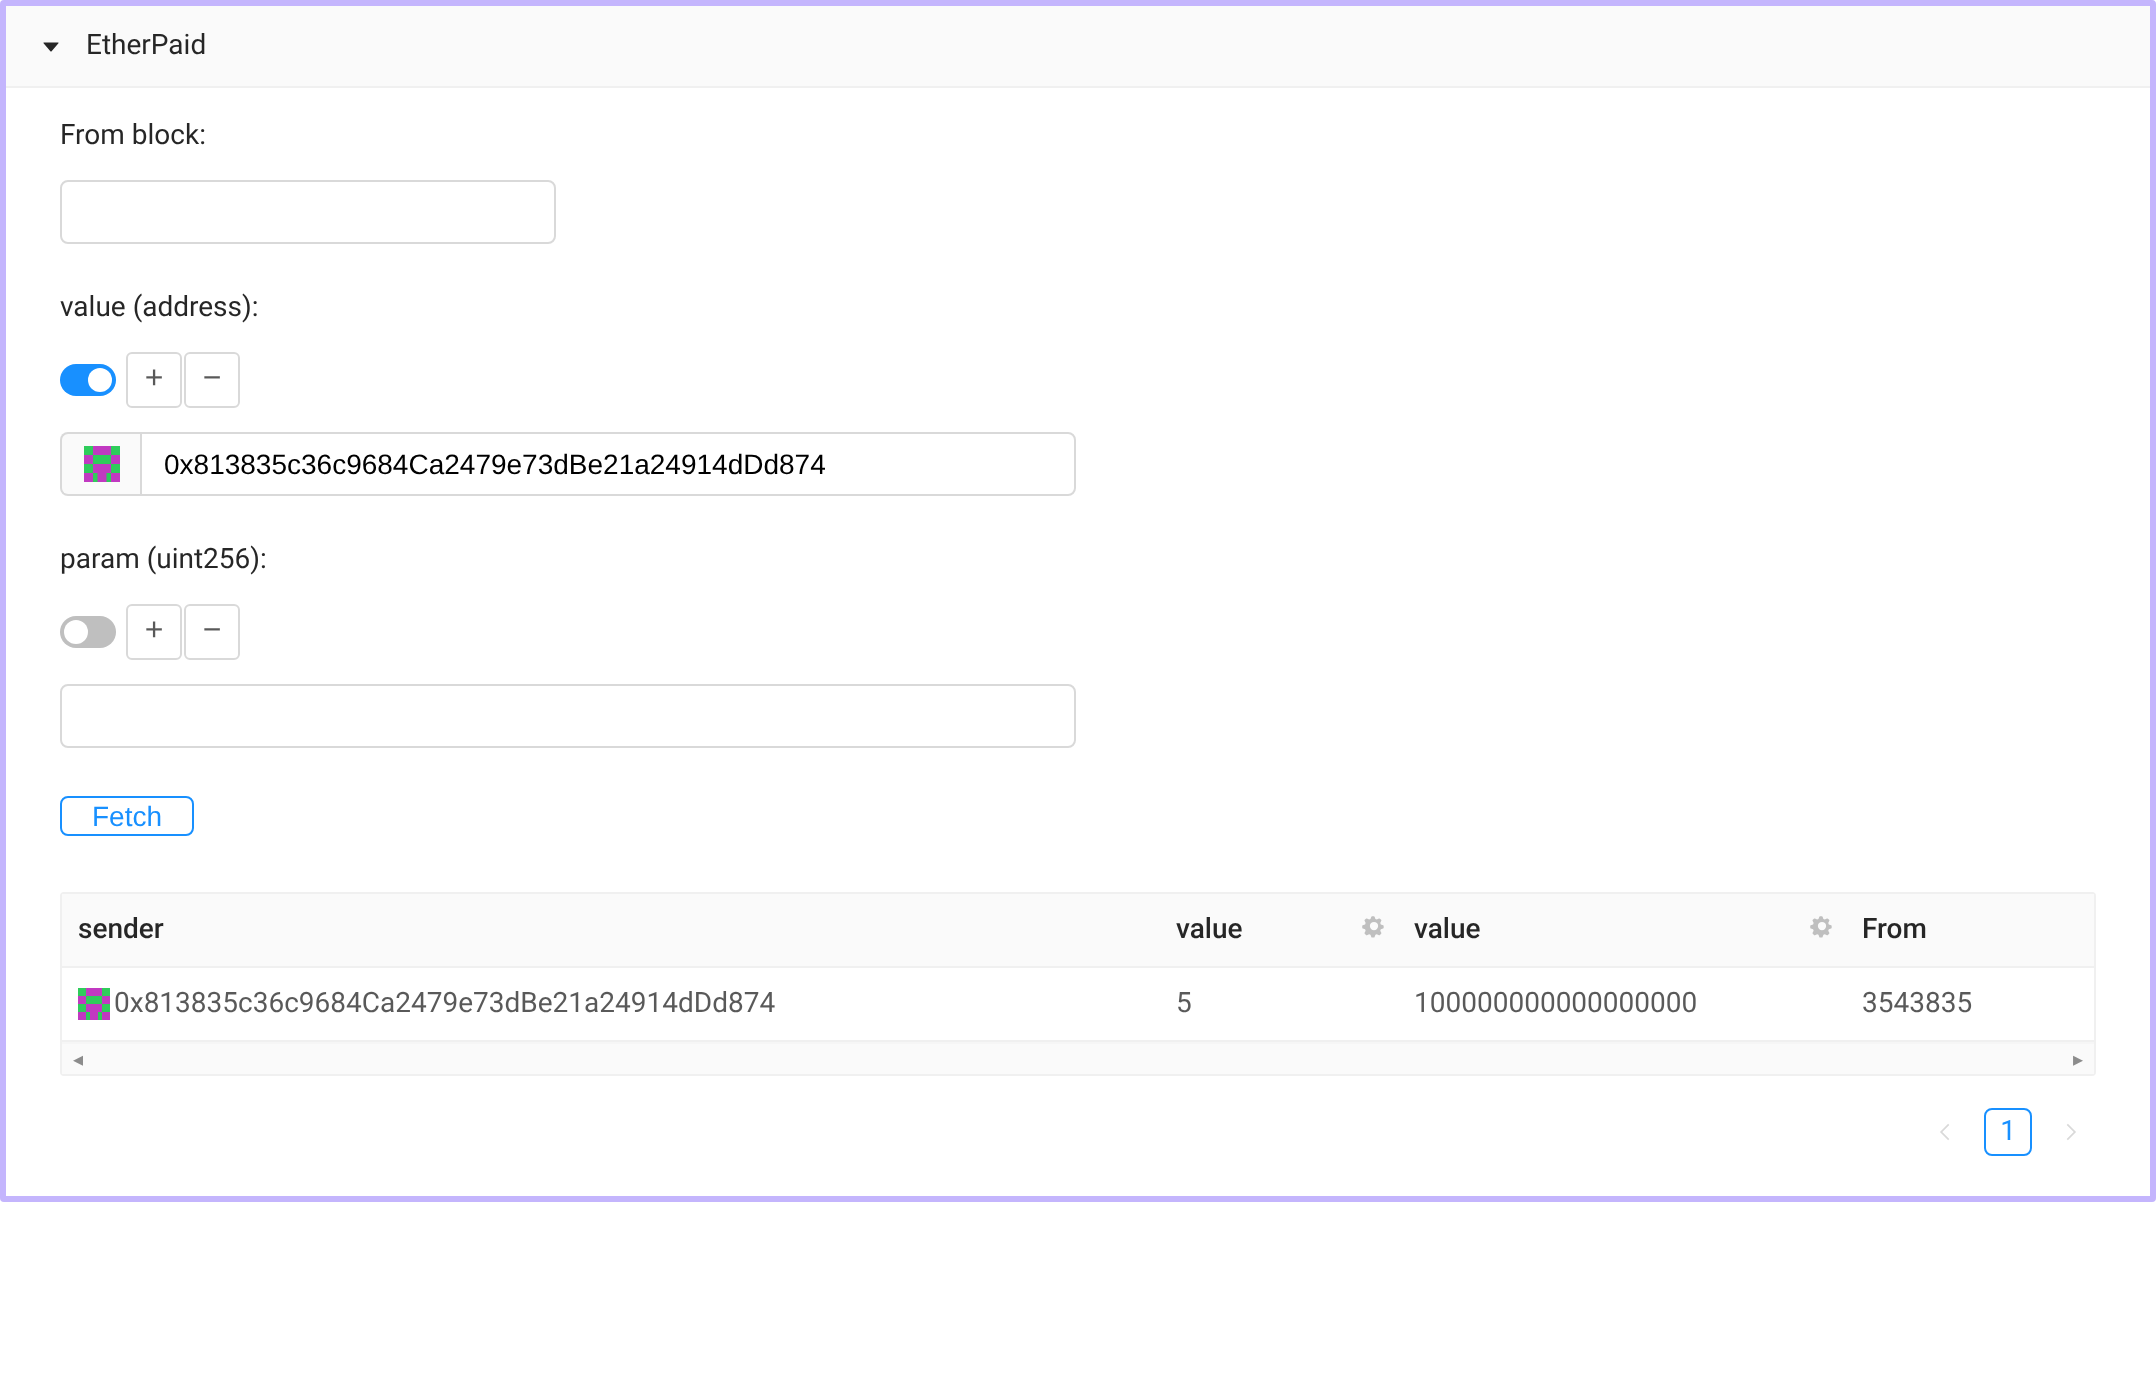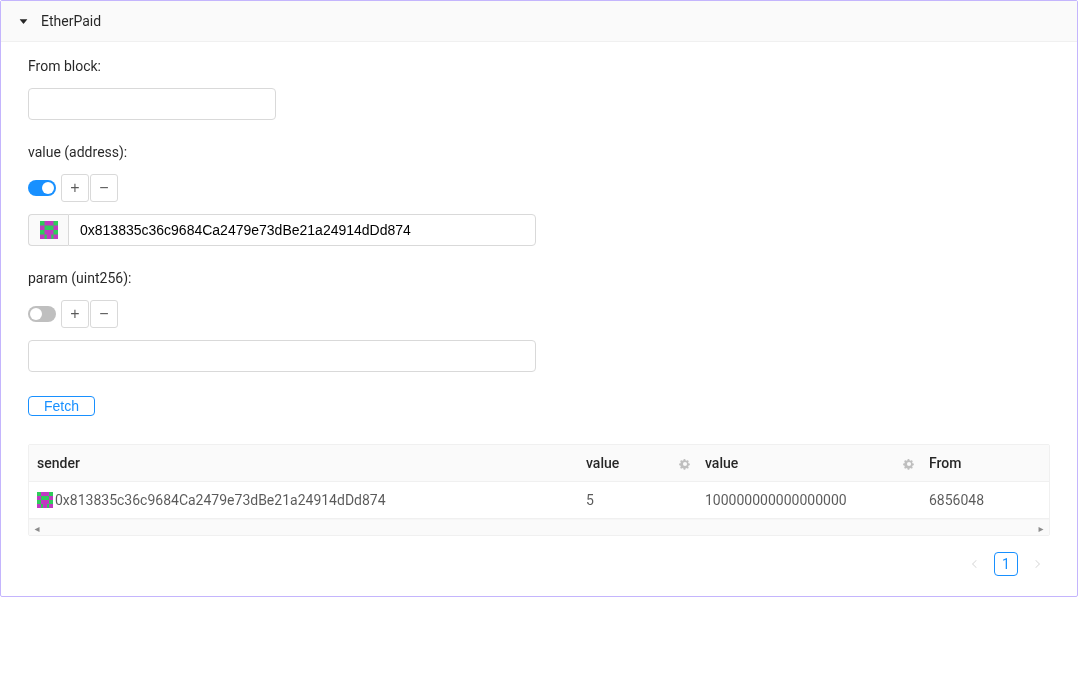--- a/index.html
+++ b/index.html
@@ -9,21 +9,21 @@
     }
     body {
       font-family: -apple-system, BlinkMacSystemFont, "Segoe UI", Roboto, "Helvetica Neue", Arial, sans-serif;
       font-size: 14px;
       color: rgba(0,0,0,0.85);
       background: #fff;
       width: 1078px;
       height: 696px;
     }
     .panel {
-      border: 1px solid #c4b5fd;
+      border: 3px solid #c4b5fd;
       border-radius: 2px;
       margin: 0;
     }
     .panel-header {
       display: flex;
       align-items: center;
       padding: 12px 16px;
       background: #fafafa;
       border-bottom: 1px solid #f0f0f0;
       cursor: pointer;
@@ -167,21 +167,21 @@
     .table-header {
       display: flex;
       background: #fafafa;
       border-bottom: 1px solid #f0f0f0;
     }
     .th, .td {
       padding: 10px 8px;
       font-size: 14px;
       text-align: left;
       display: flex;
-      align-items: center;
+      align-items: flex-start;
     }
     .th {
       font-weight: 500;
       background: #fafafa;
       color: rgba(0,0,0,0.85);
       position: relative;
     }
     .col-sender { width: 549px; }
     .col-param { width: 119px; }
     .col-value { width: 224px; }
@@ -374,21 +374,21 @@
                 <rect x="0" y="4" width="2" height="2" fill="#2fcc5b"></rect>
                 <rect x="6" y="4" width="2" height="2" fill="#2fcc5b"></rect>
                 <rect x="2" y="6" width="1" height="2" fill="#2fcc5b"></rect>
                 <rect x="5" y="6" width="1" height="2" fill="#2fcc5b"></rect>
               </svg>
               <span>0x813835c36c9684Ca2479e73dBe21a24914dDd874</span>
             </div>
           </div>
           <div class="td col-param">5</div>
           <div class="td col-value">100000000000000000</div>
-          <div class="td col-block">6856048</div>
+          <div class="td col-block">3543835</div>
         </div>
       </div>
       <div class="table-scrollbar">
         <span class="scroll-arrow left">◂</span>
         <span class="scroll-arrow right">▸</span>
       </div>
     </div>
 
     <div class="pagination">
       <div class="page-arrow">

